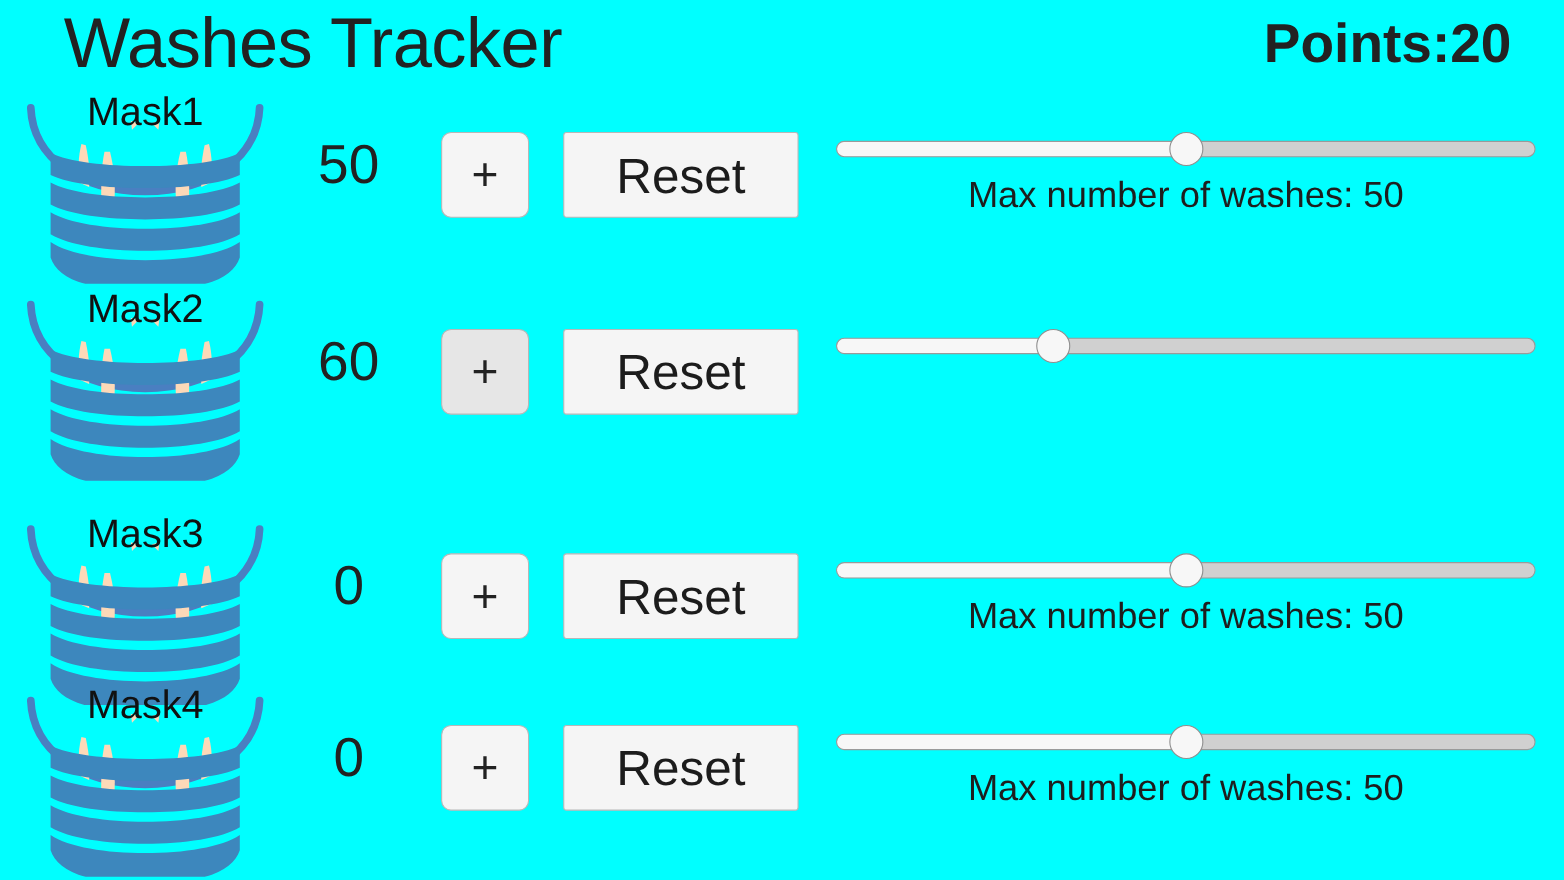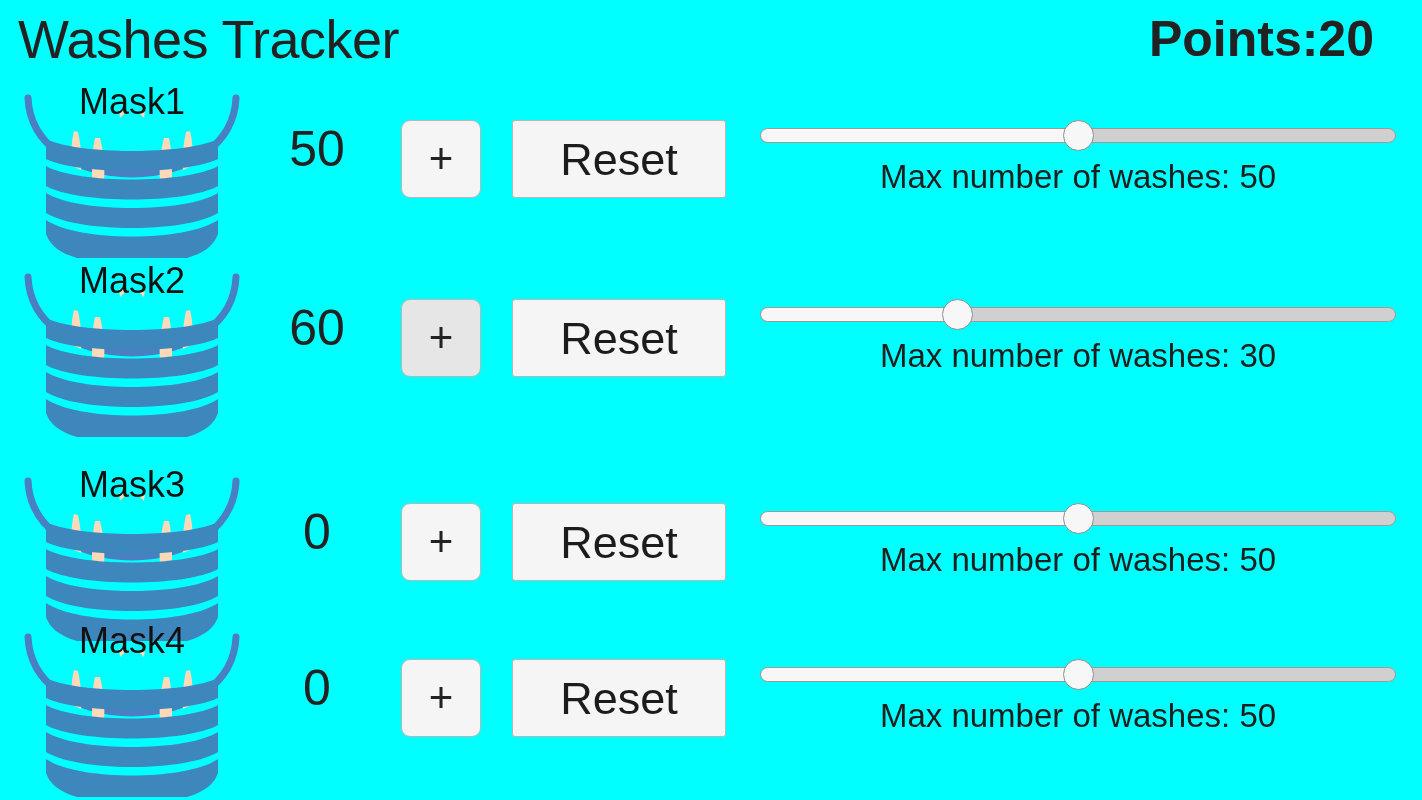--- a/index.html
+++ b/index.html
@@ -23,26 +23,27 @@
     left: 0;
     width: 1422px;
     height: 78px;
     box-sizing: border-box;
     padding: 0 48px 0 18px;
     display: flex;
     align-items: center;
     justify-content: space-between;
   }
   #app-title {
-    font-size: 54px;
+    font-size: 64px;
     line-height: 1;
     font-weight: 400;
     letter-spacing: -0.5px;
     color: #222222;
     white-space: nowrap;
+    margin-left: 40px;
   }
   #points-display {
     font-size: 50px;
     line-height: 1;
     font-weight: 700;
     color: #222222;
     white-space: nowrap;
   }
 
   
@@ -281,21 +282,20 @@
 
     <button class="reset-button">Reset</button>
 
     <div class="slider-cell">
       <div class="slider-track-wrap">
         <div class="slider-track">
           <div class="slider-fill" style="width: 31%;"></div>
         </div>
         <div class="slider-thumb" style="left: 31%;"></div>
       </div>
-      <div class="slider-caption">Max number of washes: 30</div>
     </div>
 
   </div>
 
   <div class="mask-row r2">
 
     <div class="mask-cell">
       <svg class="mask-svg" viewBox="0 0 240 176">
 
         <path d="M16 16 C18 62 62 92 120 92 C178 92 222 62 224 16" fill="none" stroke="#4a7fc1" stroke-width="7" stroke-linecap="round"></path>

